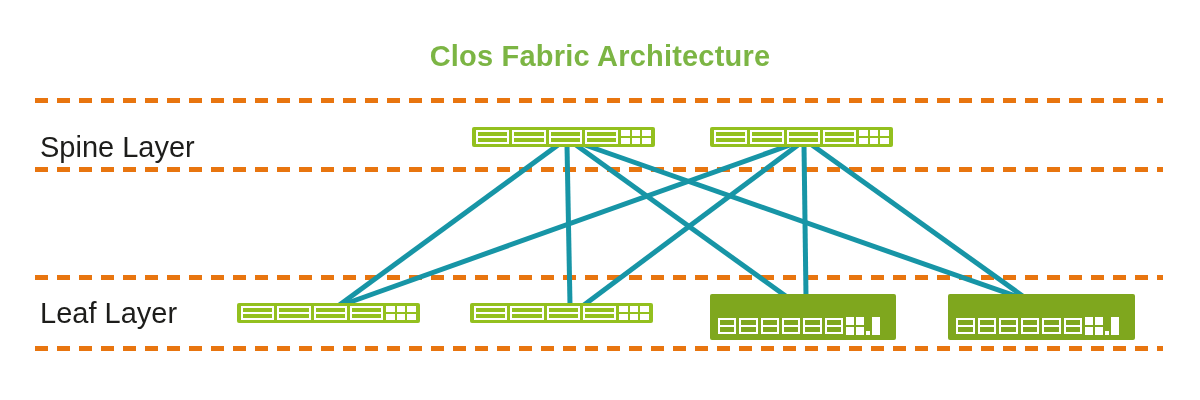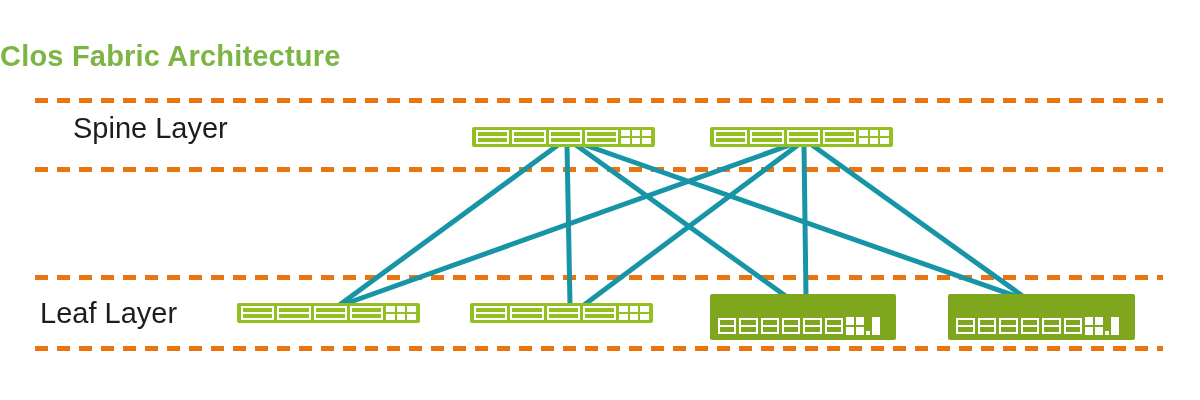--- a/index.html
+++ b/index.html
@@ -1,19 +1,19 @@
 <!DOCTYPE html>
 <html style="--c-title: #7cb544; --c-label: #1d1d1b; --c-divider: #e8750f; --c-link: #1795a6; --c-sw-light: #93c01f; --c-sw-dark: #7fa71e;"><head>
 <meta charset="utf-8">
 <style>
   html,body{margin:0;padding:0;background:#fff;}
   #stage{position:relative;width:1200px;height:400px;background:#ffffff;font-family:"Liberation Sans",sans-serif;overflow:hidden;}
-  .title{position:absolute;top:40px;left:0;width:100%;text-align:left;font-size:29px;font-weight:700;color:var(--c-title,#7cb544);margin:0;z-index:4;letter-spacing:.2px;}
+  .title{position:absolute;top:40px;left:0;width:100%;text-align:center;font-size:29px;font-weight:700;color:var(--c-title,#7cb544);margin:0;z-index:4;letter-spacing:.2px;}
   .layer-label{position:absolute;left:40px;font-size:29px;font-weight:500;color:var(--c-label,#1d1d1b);z-index:4;}
-  #spine-label{top:112px;margin-left:33px;}
+  #spine-label{top:131px;}
   #leaf-label{top:297px;text-align:center;}
   .divider{position:absolute;z-index:1;background-image:repeating-linear-gradient(90deg,var(--c-divider,#e8750f) 0,var(--c-divider,#e8750f) 13px,transparent 13px,transparent 22px);}
   #links{position:absolute;left:0;top:0;z-index:2;}
   #links line{stroke:var(--c-link,#1795a6);}
   .sw{position:absolute;box-sizing:border-box;border-radius:2px;z-index:3;}
   .sw-1u{background:var(--c-sw-light,#93c01f);padding:3px 4px;}
   .sw-2u{background:var(--c-sw-dark,#7fa71e);padding:0 8px 6px 8px;display:flex;align-items:flex-end;}
   .slotrow{display:flex;gap:3px;width:100%;height:100%;align-items:stretch;}
   .sw-2u .slotrow{flex:1;height:16px;align-items:flex-end;}
   .sw-2u .slot{height:16px;}

